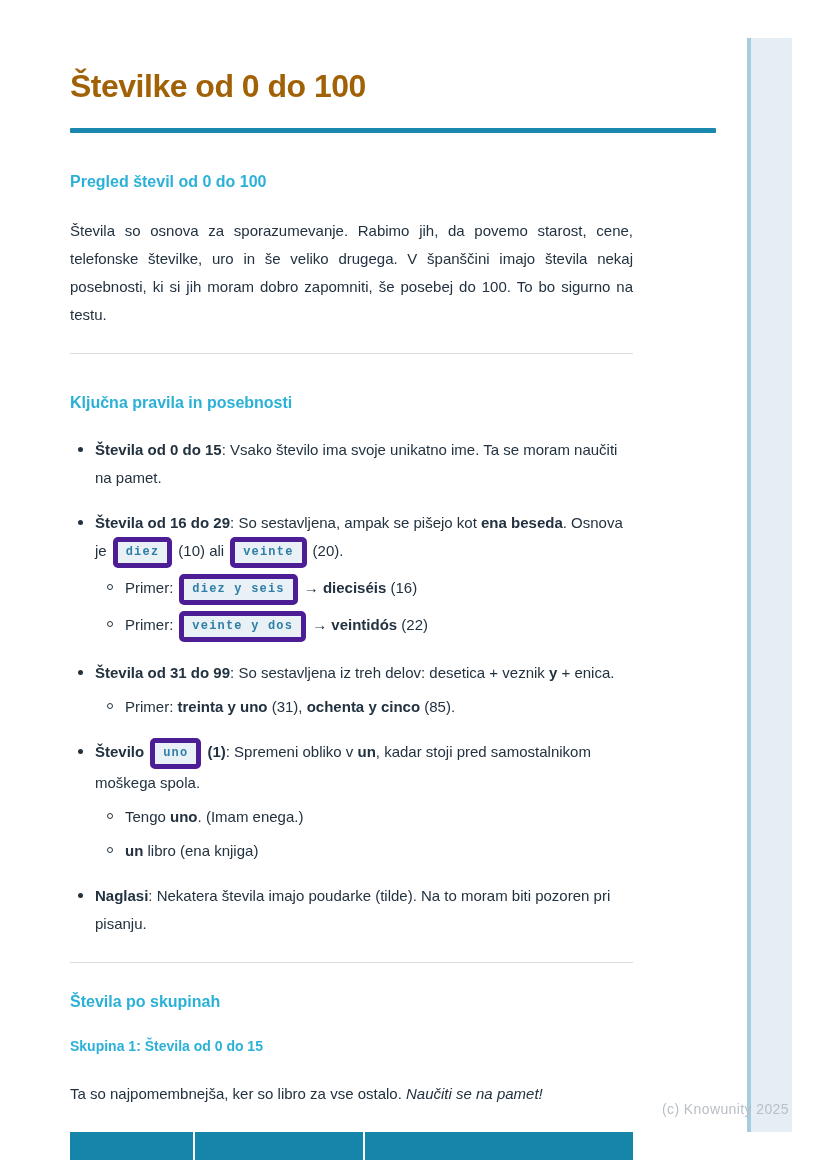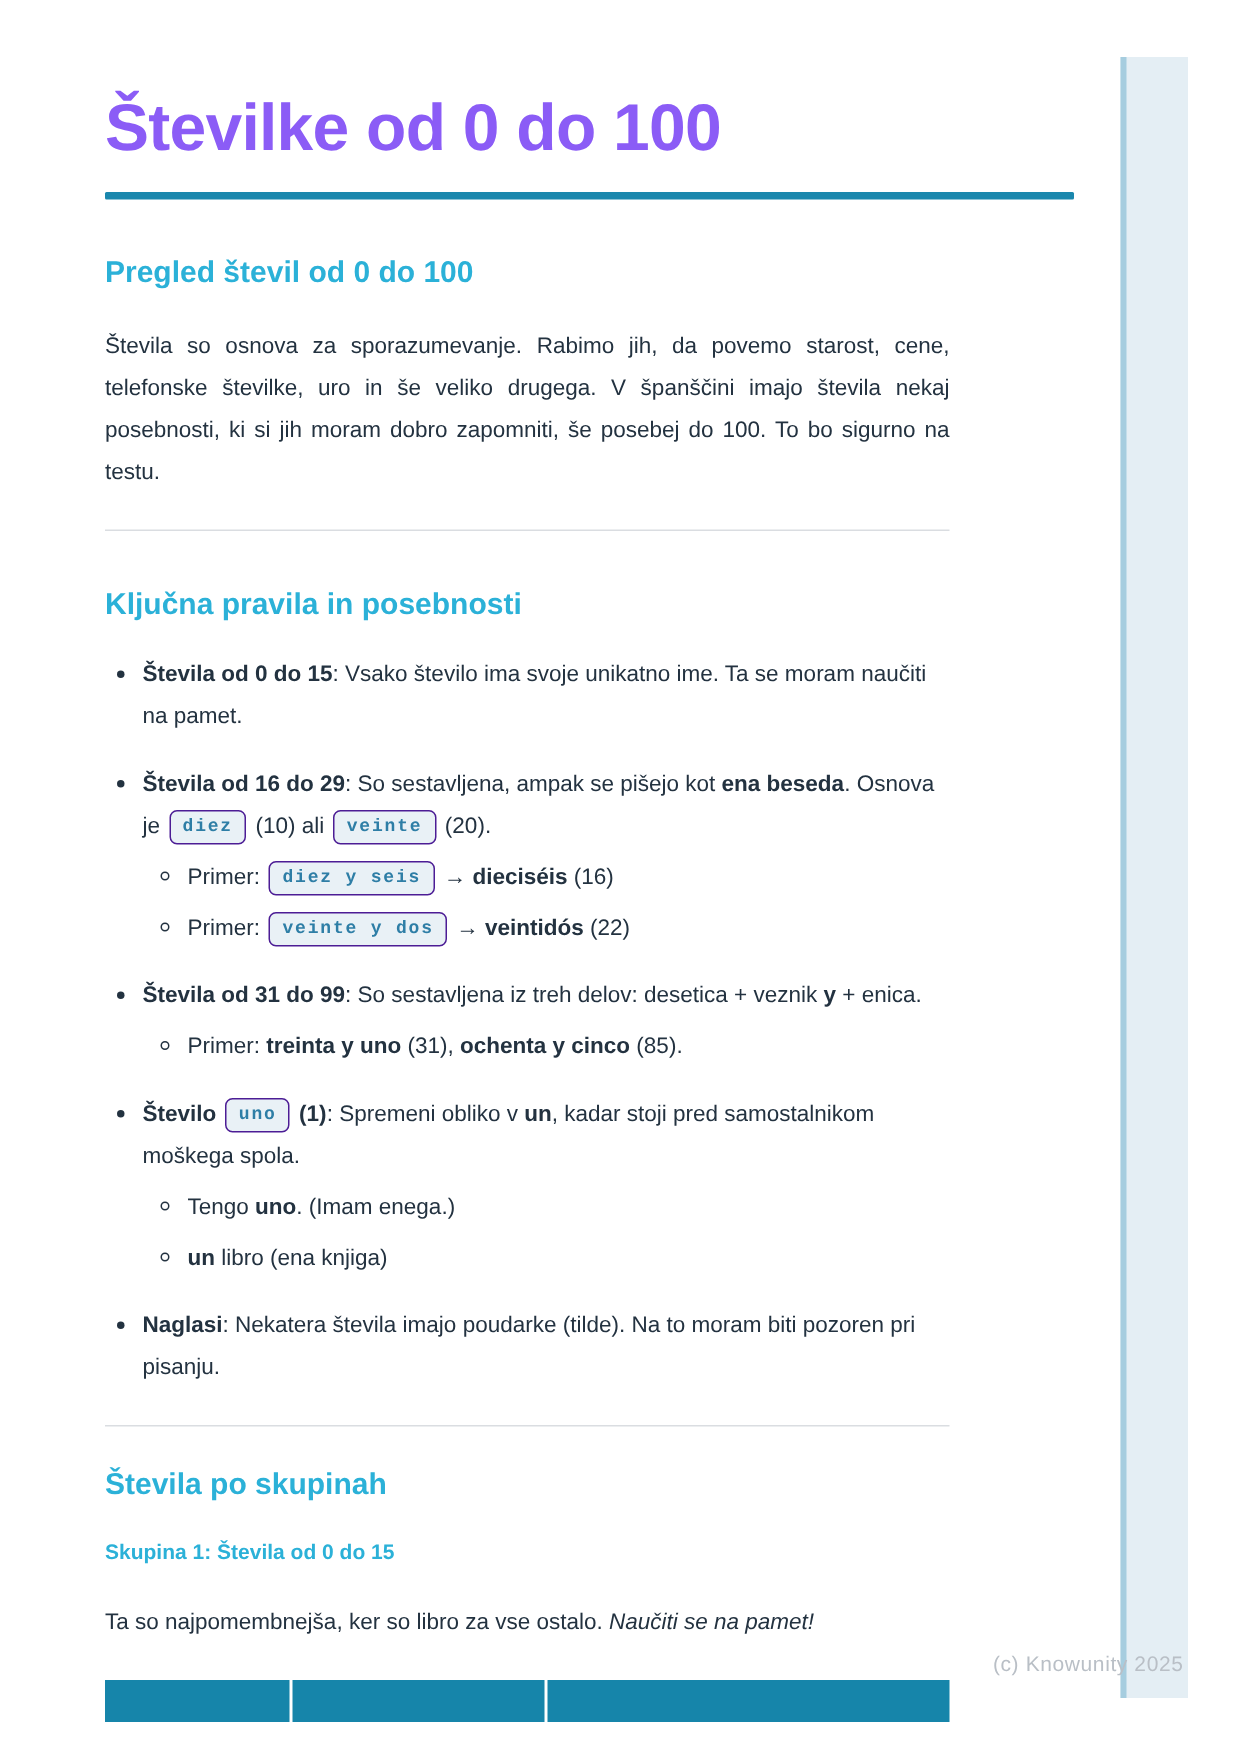--- a/index.html
+++ b/index.html
@@ -28,35 +28,35 @@
     letter-spacing:.4px;
     z-index:3;
   }
   .content{
     position:absolute;
     left:70px;top:0;
     width:563px;
   }
   h1{
     margin:64px 0 0 0;
-    font-size:44px;
+    font-size:32px;
     line-height:44px;
     font-weight:800;
     letter-spacing:-.5px;
-    color:#8b5cf6;
+    color:#a16207;
   }
   .title-rule{
     width:646px;height:5px;
     background:#1a87ad;
     margin-top:20px;
     border-radius:1px;
   }
   h2{
     margin:36px 0 0 0;
-    font-size:20px;
+    font-size:16px;
     line-height:26px;
     font-weight:700;
     color:#2bb1d8;
   }
   h2.tight{margin-top:26px;}
   h3{
     margin:20px 0 0 0;
     font-size:14px;
     line-height:23px;
     font-weight:700;
@@ -114,21 +114,21 @@
   }
   b{font-weight:700;}
   .code{
     display:inline-block;
     font-family:"Liberation Mono","DejaVu Sans Mono",monospace;
     font-size:12px;
     font-weight:700;
     letter-spacing:1.2px;
     color:#2e7ea6;
     background:#e9f1f6;
-    border:1px solid #4c1d95;
+    border:5px solid #4c1d95;
     border-radius:5px;
     padding:2px 8px 3px 8px;
     margin:0 6px;
     line-height:16px;
     vertical-align:1px;
   }
   .intro i{font-style:italic;}
   .table-head{
     display:flex;
     gap:2px;

